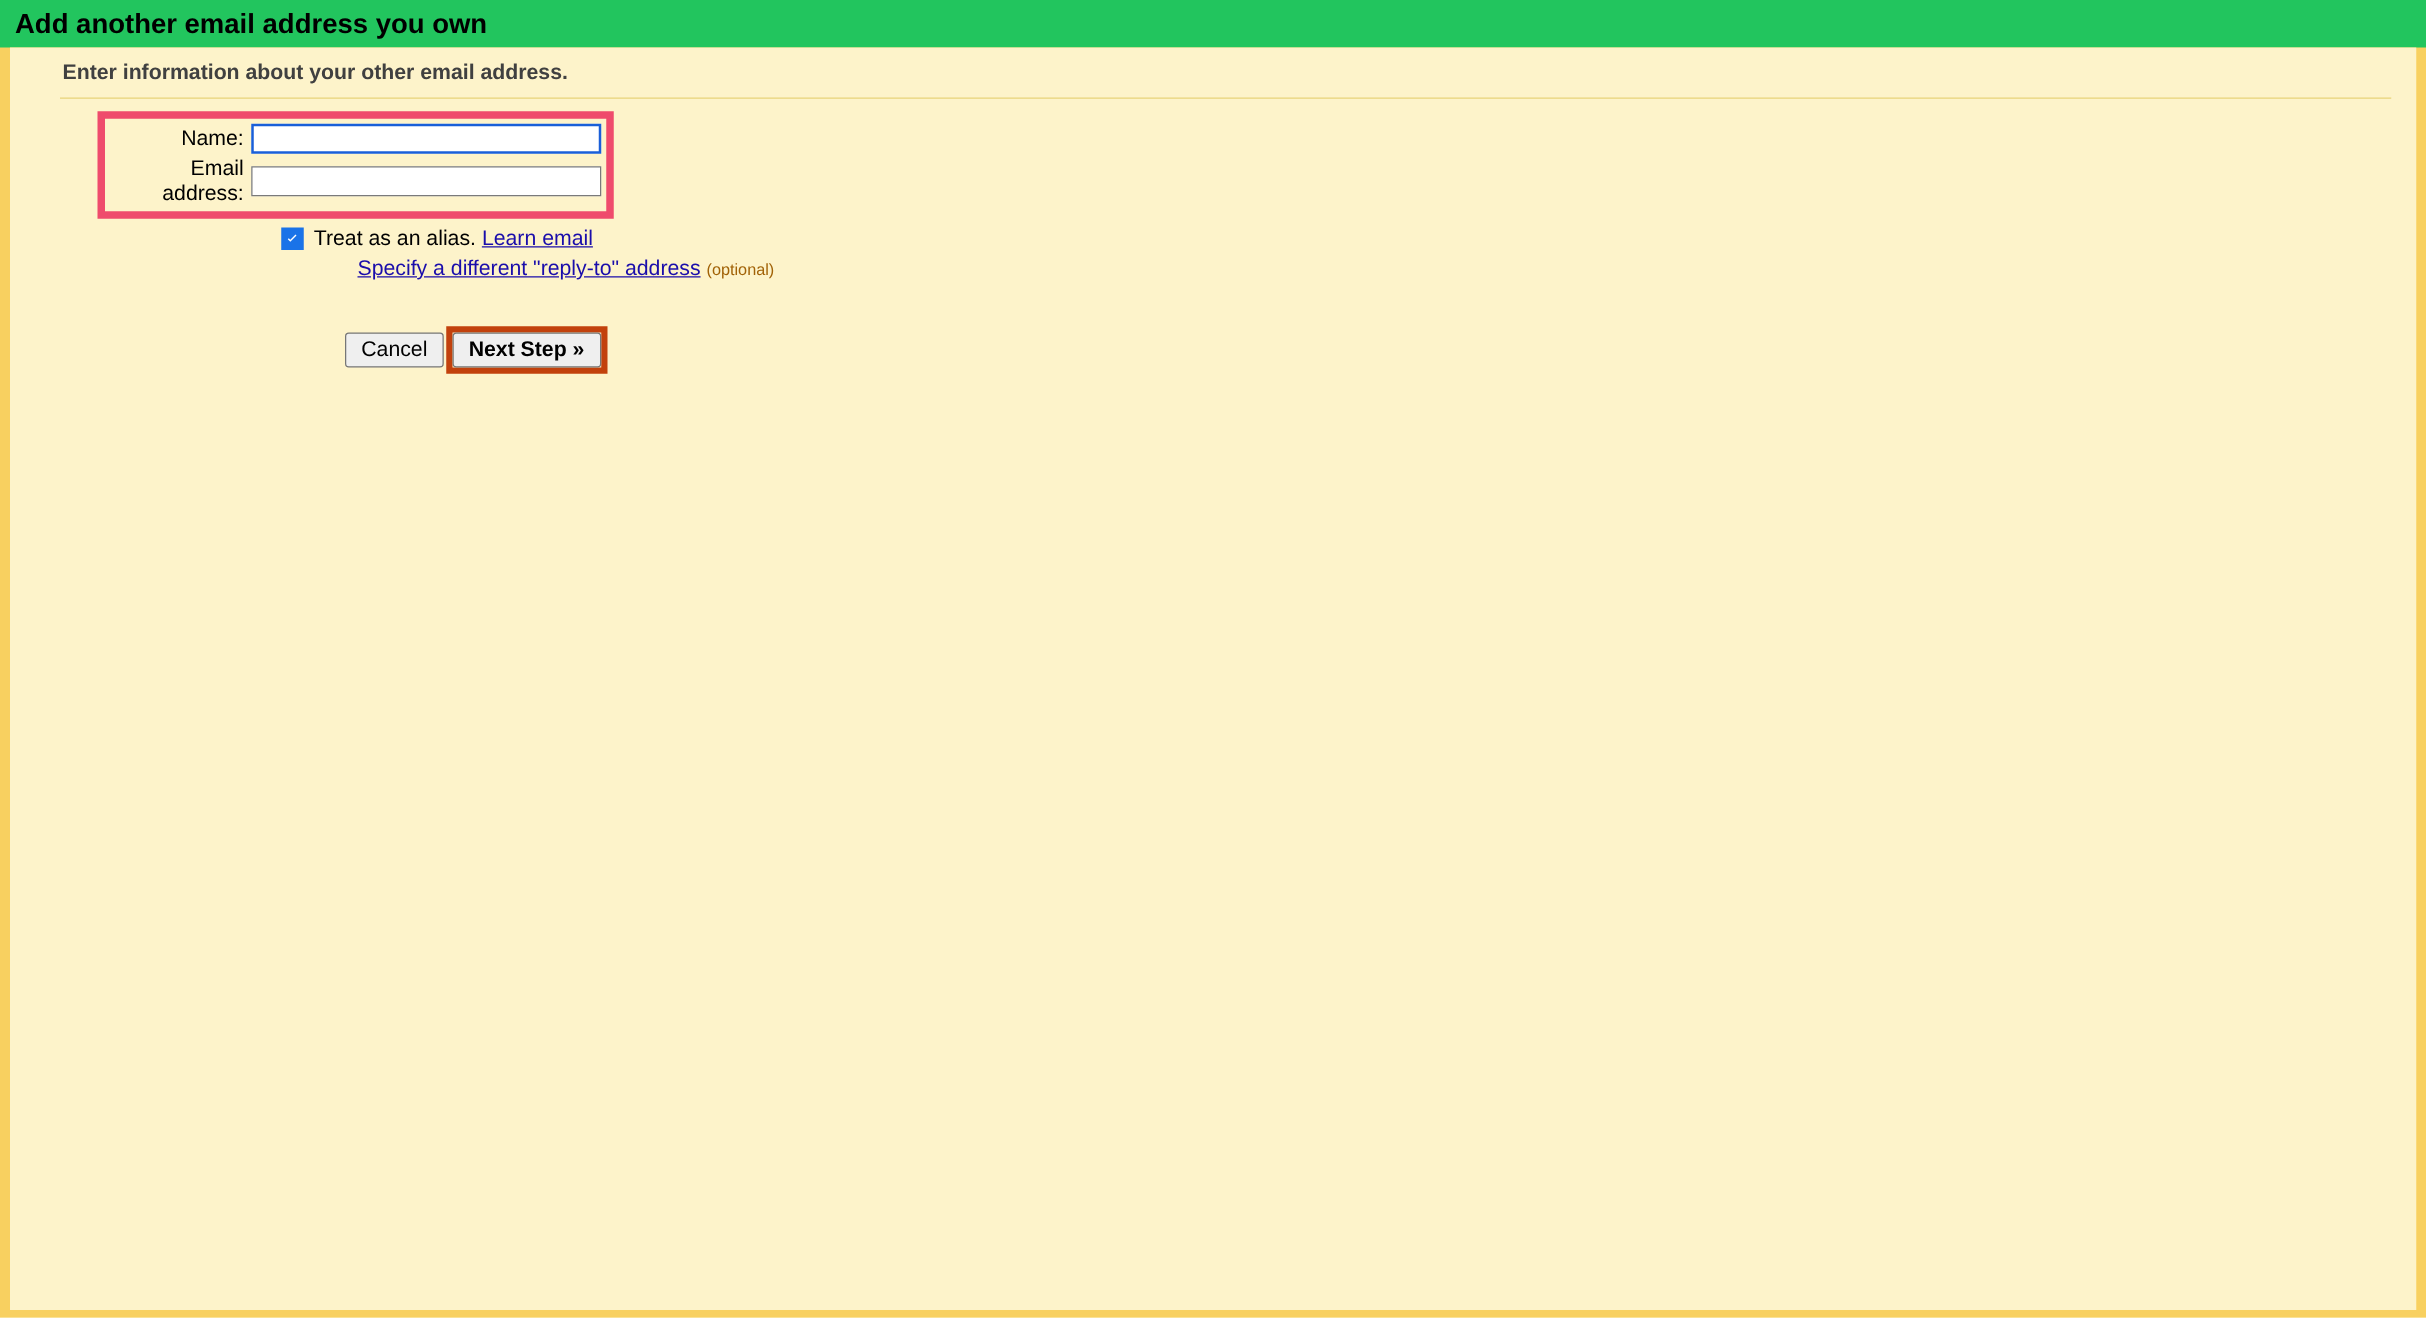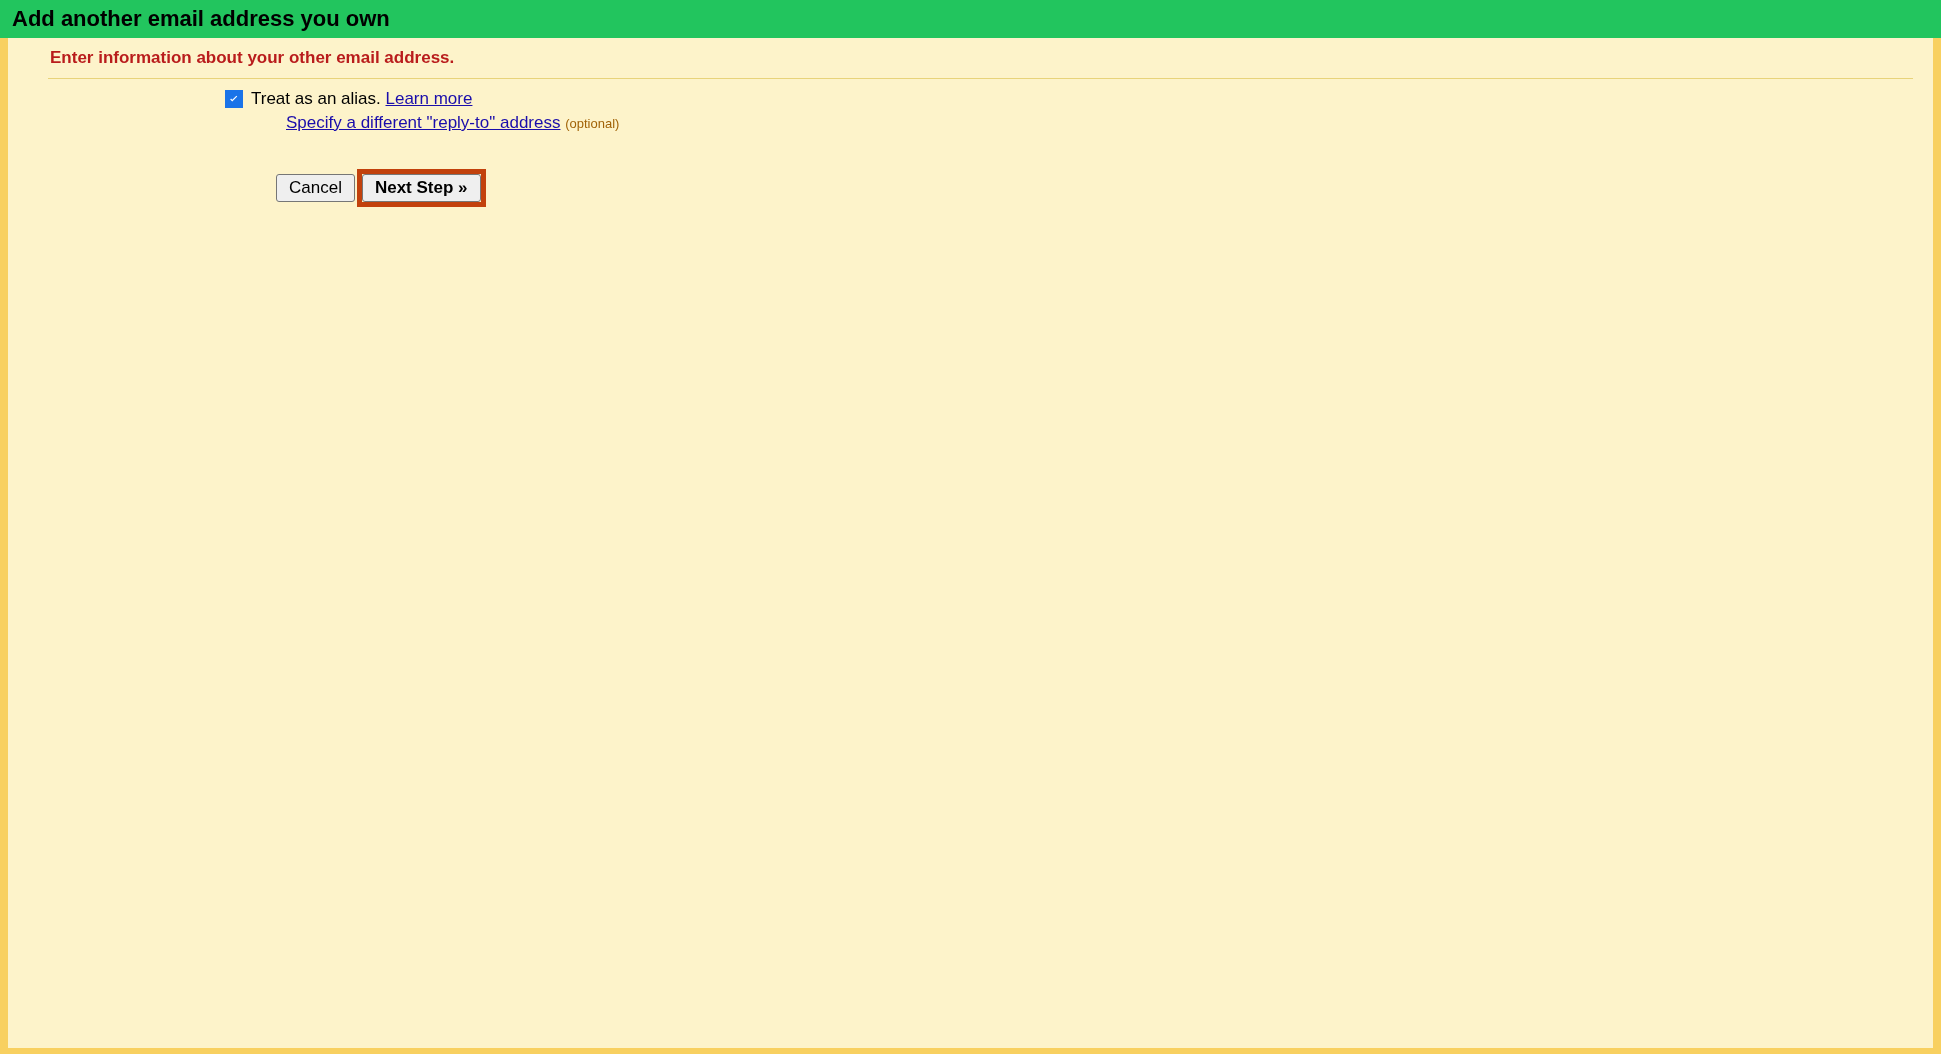--- a/index.html
+++ b/index.html
@@ -26,21 +26,21 @@
       margin: 0 8px 8px 8px;
       min-height: 1010px;
       padding: 8px 0 0 0;
     }
     .intro-block {
       padding: 2px 0 6px 42px;
     }
     .intro-title {
       font-weight: bold;
       font-size: 17px;
-      color: #b91c1c;
+      color: #404040;
     }
     .intro-sub {
       font-size: 13px;
       color: #333;
     }
     .divider {
       border: none;
       border-top: 1px solid #e8d37a;
       margin: 4px 20px 10px 40px;
     }
@@ -151,29 +151,39 @@
 </div>
 
 <div class="content-area">
   <div class="intro-block">
     <div class="intro-title">Enter information about your other email address.</div>
   </div>
 
   <hr class="divider">
 
   <div class="form-area">
+    <div class="highlight-box">
+      <div class="form-row">
+        <label class="form-label">Name:</label>
+        <input type="text" class="form-input focused" value="" style="">
+      </div>
+      <div class="form-row">
+        <label class="form-label">Email address:</label>
+        <input type="text" class="form-input" value="" style="">
+      </div>
+    </div>
 
     <div class="option-row">
       <span class="checkbox-wrap">
         <svg viewBox="0 0 24 24">
           <path fill="#fff" d="M9 16.2l-3.5-3.5 1.4-1.4L9 13.4l7.1-7.1 1.4 1.4z"></path>
         </svg>
       </span>
       <span>
-        <span class="alias-text">Treat as an alias. </span><a class="link">Learn more</a>
+        <span class="alias-text">Treat as an alias. </span><a class="link">Learn email</a>
       </span>
     </div>
 
     <div class="reply-row">
       <a class="link">Specify a different "reply-to" address</a>
       <span class="optional-text"> <span>(optional)</span></span>
     </div>
 
     <div class="button-row">
       <button class="btn">Cancel</button>

